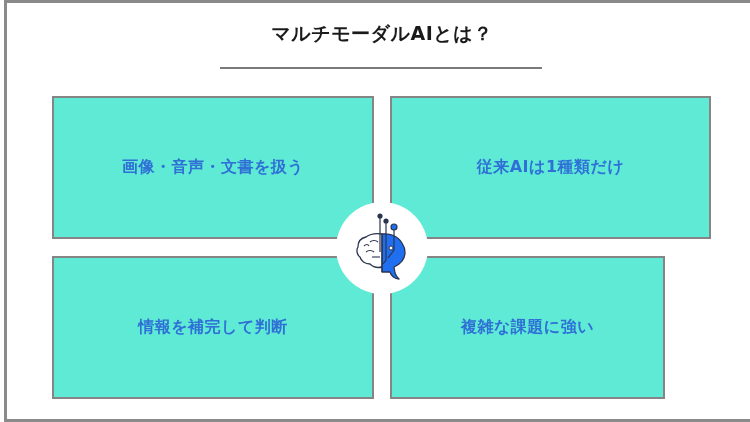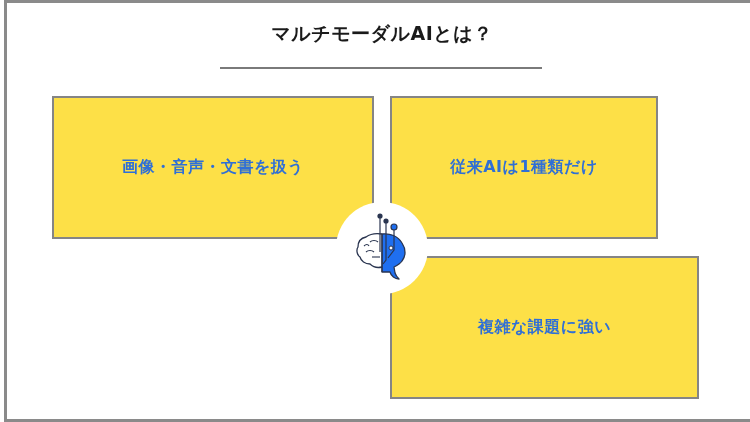--- a/index.html
+++ b/index.html
@@ -16,48 +16,51 @@
       position: absolute; left: 0; width: 750px; top: 18px;
       text-align: center; font-size: 19px; font-weight: bold; color: #1a1a1a;
       letter-spacing: 0.5px;
     }
     .title-underline {
       position: absolute; left: 213px; top: 64px; width: 322px; height: 2px;
       background: #7a7a7a;
     }
     .card {
       position: absolute; box-sizing: border-box;
-      background: #fde047; border: 2px solid #858585;
+      background: #5eead4; border: 2px solid #858585;
       display: flex; align-items: center; justify-content: center;
     }
     .card-label {
       font-size: 16px; font-weight: bold; color: #2f6fd6; letter-spacing: 0.5px;
     }
     .c1 { left: 45px; top: 93px; width: 322px; height: 143px; }
-    .c2 { left: 383px; top: 93px; width: 268px; height: 143px; }
+    .c2 { left: 383px; top: 93px; width: 321px; height: 143px; }
     .c3 { left: 45px; top: 253px; width: 322px; height: 143px; }
-    .c4 { left: 383px; top: 253px; width: 309px; height: 143px; }
+    .c4 { left: 383px; top: 253px; width: 275px; height: 143px; }
     .center-circle {
       position: absolute; left: 329px; top: 199px; width: 92px; height: 92px;
       border-radius: 50%; background: #ffffff;
       display: flex; align-items: center; justify-content: center;
     }
   </style>
 </head>
 <body>
 
 <div class="frame">
   <div class="title">マルチモーダルAIとは？</div>
   <div class="title-underline"></div>
 
   <div class="card c1">
     <span class="card-label">画像・音声・文書を扱う</span>
   </div>
   <div class="card c2">
     <span class="card-label">従来AIは1種類だけ</span>
+  </div>
+  <div class="card c3">
+    <span class="card-label">情報を補完して判断</span>
   </div>
   <div class="card c4">
     <span class="card-label">複雑な課題に強い</span>
   </div>
 
   <div class="center-circle">
     <svg width="64" height="72" viewBox="0 0 64 72">
 
       <path d="M32 22 C40 21 48 24 52 31 C56 37 56 44 52 49 C50 52 46 54 44 55 L45 61 C46 64 48 66 49 67 C45 67 41 64 40 60 L36 60 L32 60 Z" fill="#1f6ff0" stroke="#2a3550" stroke-width="1.3" stroke-linejoin="round"></path>
 

